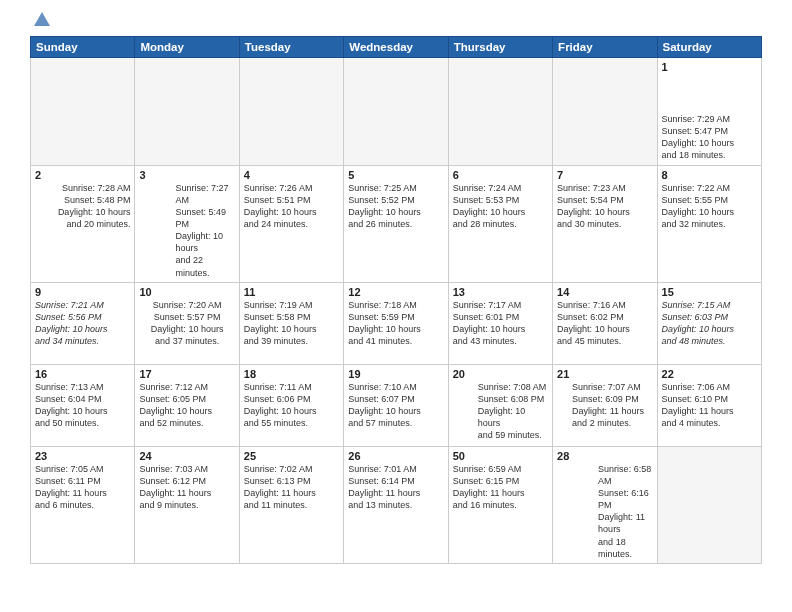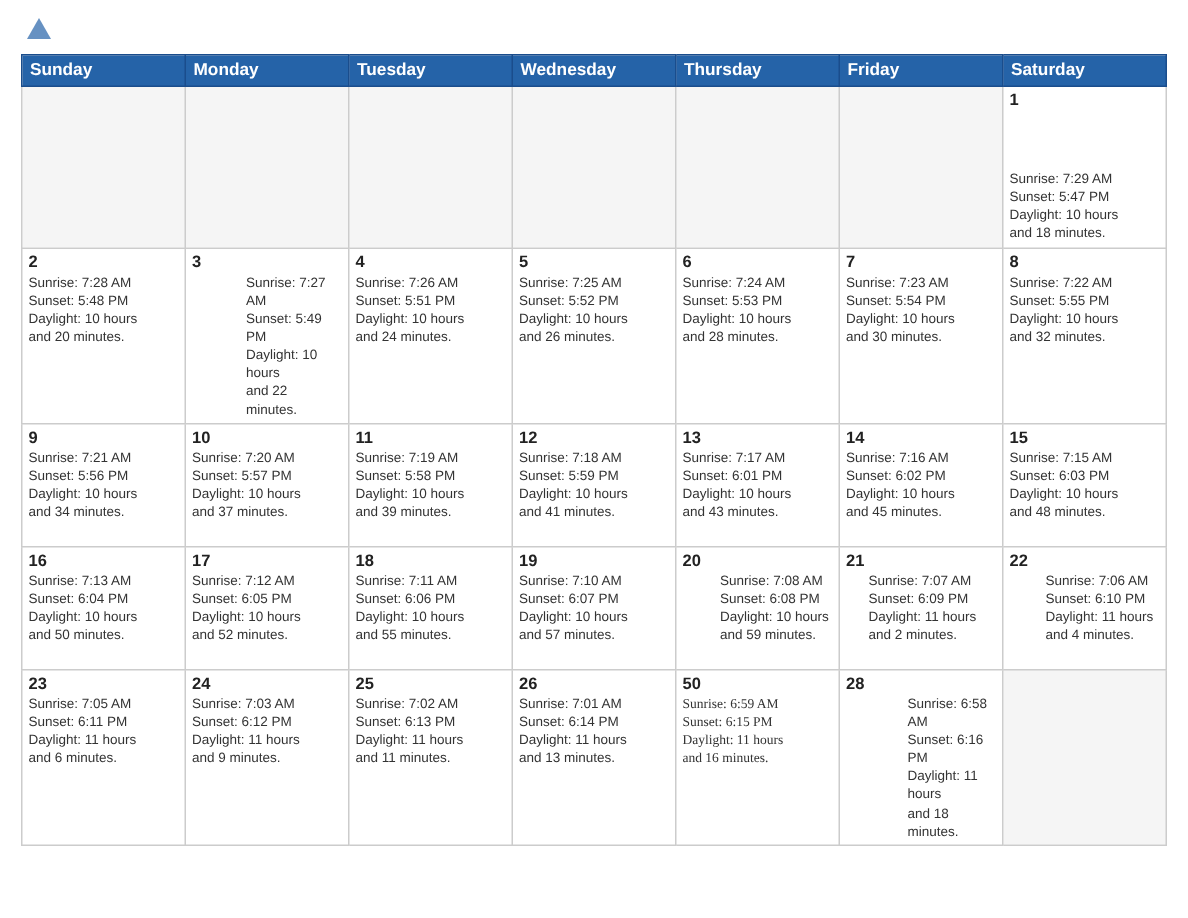--- a/index.html
+++ b/index.html
@@ -6,21 +6,21 @@
     body {
       width: 792px;
       height: 612px;
       font-family: Arial, sans-serif;
       background: #fff;
       overflow: hidden;
     }
     .page {
       width: 792px;
       height: 612px;
-      padding: 10px 14px;
+      padding: 10px 30px;
     }
     .header {
       display: flex;
       justify-content: space-between;
       align-items: flex-start;
       margin-bottom: 8px;
     }
     .logo {
       display: flex;
       flex-direction: column;
@@ -132,21 +132,21 @@
             <span class="day-num">1</span>
             <div class="day-info" style="white-space: pre-line; margin-top: 40px;">Sunrise: 7:29 AM
 Sunset: 5:47 PM
 Daylight: 10 hours
 and 18 minutes.</div>
           </td>
         </tr>
         <tr>
           <td>
             <span class="day-num">2</span>
-            <div class="day-info" style="white-space: pre-line;">Sunrise: 7:28 AM
+            <div class="day-info" style="white-space: pre-line; text-align: right;">Sunrise: 7:28 AM
 Sunset: 5:48 PM
 Daylight: 10 hours
 and 20 minutes.</div>
           </td>
           <td>
             <span class="day-num">3</span>
             <div class="day-info" style="white-space: pre-line; margin-left: 36px;">Sunrise: 7:27 AM
 Sunset: 5:49 PM
 Daylight: 10 hours
 and 22 minutes.</div>
@@ -183,28 +183,28 @@
             <span class="day-num">8</span>
             <div class="day-info" style="white-space: pre-line;">Sunrise: 7:22 AM
 Sunset: 5:55 PM
 Daylight: 10 hours
 and 32 minutes.</div>
           </td>
         </tr>
         <tr>
           <td>
             <span class="day-num">9</span>
-            <div class="day-info" style="white-space: pre-line;">Sunrise: 7:21 AM
+            <div class="day-info" style="white-space: pre-line; font-style: italic;">Sunrise: 7:21 AM
 Sunset: 5:56 PM
 Daylight: 10 hours
 and 34 minutes.</div>
           </td>
           <td>
             <span class="day-num">10</span>
-            <div class="day-info" style="white-space: pre-line;">Sunrise: 7:20 AM
+            <div class="day-info" style="white-space: pre-line; text-align: center;">Sunrise: 7:20 AM
 Sunset: 5:57 PM
 Daylight: 10 hours
 and 37 minutes.</div>
           </td>
           <td>
             <span class="day-num">11</span>
             <div class="day-info" style="white-space: pre-line;">Sunrise: 7:19 AM
 Sunset: 5:58 PM
 Daylight: 10 hours
 and 39 minutes.</div>
@@ -225,21 +225,21 @@
           </td>
           <td>
             <span class="day-num">14</span>
             <div class="day-info" style="white-space: pre-line;">Sunrise: 7:16 AM
 Sunset: 6:02 PM
 Daylight: 10 hours
 and 45 minutes.</div>
           </td>
           <td>
             <span class="day-num">15</span>
-            <div class="day-info" style="white-space: pre-line;">Sunrise: 7:15 AM
+            <div class="day-info" style="white-space: pre-line; font-style: italic;">Sunrise: 7:15 AM
 Sunset: 6:03 PM
 Daylight: 10 hours
 and 48 minutes.</div>
           </td>
         </tr>
         <tr>
           <td>
             <span class="day-num">16</span>
             <div class="day-info" style="white-space: pre-line;">Sunrise: 7:13 AM
 Sunset: 6:04 PM
@@ -276,21 +276,21 @@
           </td>
           <td>
             <span class="day-num">21</span>
             <div class="day-info" style="white-space: pre-line; margin-left: 15px;">Sunrise: 7:07 AM
 Sunset: 6:09 PM
 Daylight: 11 hours
 and 2 minutes.</div>
           </td>
           <td>
             <span class="day-num">22</span>
-            <div class="day-info" style="white-space: pre-line; margin-left: 24px;">Sunrise: 7:06 AM
+            <div class="day-info" style="white-space: pre-line;">Sunrise: 7:06 AM
 Sunset: 6:10 PM
 Daylight: 11 hours
 and 4 minutes.</div>
           </td>
         </tr>
         <tr>
           <td>
             <span class="day-num">23</span>
             <div class="day-info" style="white-space: pre-line;">Sunrise: 7:05 AM
 Sunset: 6:11 PM
@@ -313,21 +313,21 @@
           </td>
           <td>
             <span class="day-num">26</span>
             <div class="day-info" style="white-space: pre-line;">Sunrise: 7:01 AM
 Sunset: 6:14 PM
 Daylight: 11 hours
 and 13 minutes.</div>
           </td>
           <td>
             <span class="day-num">50</span>
-            <div class="day-info" style="white-space: pre-line; font-family: Liberation Serif, serif;">Sunrise: 6:59 AM
+            <div class="day-info" style="white-space: pre-line;">Sunrise: 6:59 AM
 Sunset: 6:15 PM
 Daylight: 11 hours
 and 16 minutes.</div>
           </td>
           <td>
             <span class="day-num">28</span>
             <div class="day-info" style="white-space: pre-line; margin-left: 41px;">Sunrise: 6:58 AM
 Sunset: 6:16 PM
 Daylight: 11 hours
 and 18 minutes.</div>

